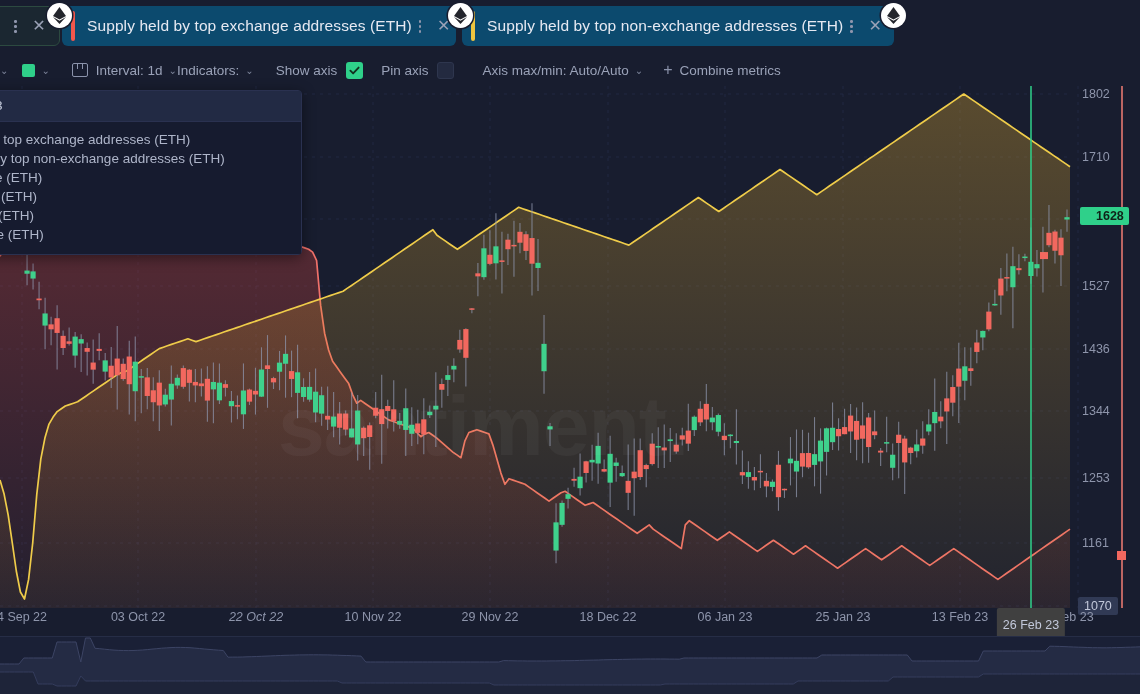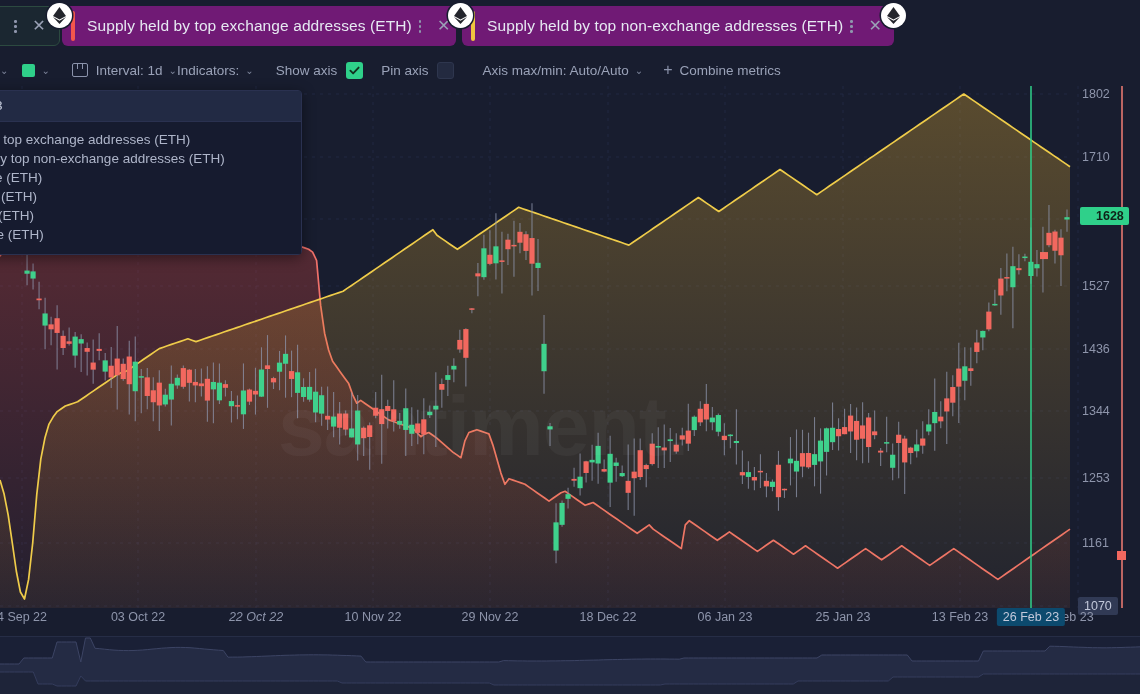--- a/index.html
+++ b/index.html
@@ -10,21 +10,21 @@
     overflow: hidden;
   }
   #app { position: relative; width: 1140px; height: 694px; background: #181d2f; }
 
   
   .tabbar { position: absolute; left: 0; top: 0; width: 1140px; height: 52px; background: #181d2f; }
   .tab {
     position: absolute; top: 6px; height: 40px;
     border-radius: 6px;
     display: flex; align-items: center;
-    background: #701a75;
+    background: #0c4a6e;
   }
   .tab.t0 { left: -62px; width: 122px; border: 1px solid #2c4a40; background:#1b2731; }
   .tab.t1 { left: 62px;  width: 394px; }
   .tab.t2 { left: 462px; width: 432px; }
   .tab-colorbar { width: 4px; height: 30px; border-radius: 2px; margin-left: 9px; flex: 0 0 auto; }
   .tab-title {
     color: #e6e9f2; font-size: 15.5px; white-space: nowrap;
     margin-left: 12px; flex: 1 1 auto; letter-spacing: .1px;
   }
   .tab-dots {
@@ -105,22 +105,22 @@
   }
 
   
   .xaxis { position: absolute; left: 0; top: 608px; width: 993px; height: 28px; }
   .xtick {
     position: absolute; top: 2px; color: #8e95ab; font-size: 12.5px;
     transform: translateX(-50%); white-space: nowrap;
   }
   .xbadge {
     position: absolute; top: 0px; transform: translateX(-50%);
-    background: #0c4a6e; color: #c2c8da; font-size: 12.5px;
-    padding: 2px 6px; border-radius: 2px; white-space: nowrap;
+    background: #404040; color: #c2c8da; font-size: 12.5px;
+    padding: 10px 6px; border-radius: 2px; white-space: nowrap;
   }
 
   
   .tooltip {
     position: absolute; left: -78px; top: 90px; width: 380px;
     background: #1a2036; border: 1px solid #2a3150; border-radius: 4px;
     box-shadow: 0 3px 14px rgba(0,0,0,.45);
   }
   .tt-head {
     background: #222a44; padding: 7px 12px 8px 12px;

